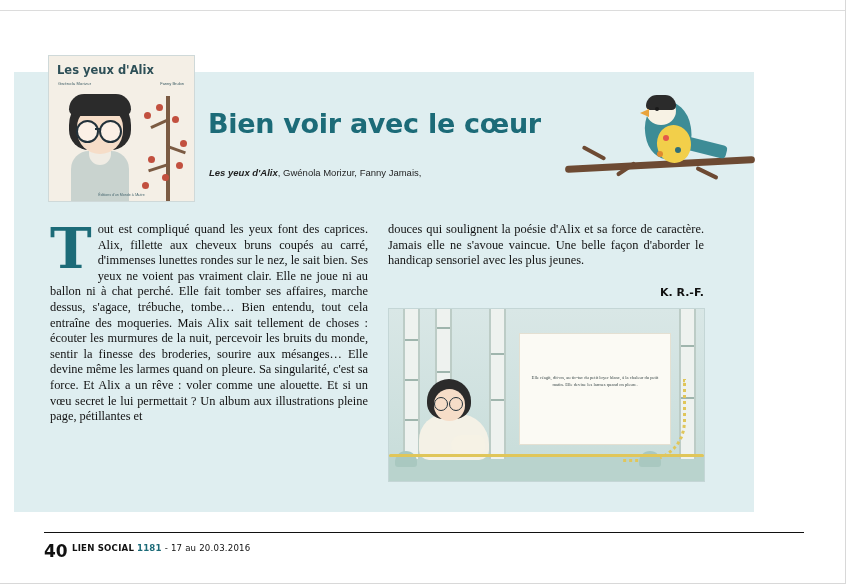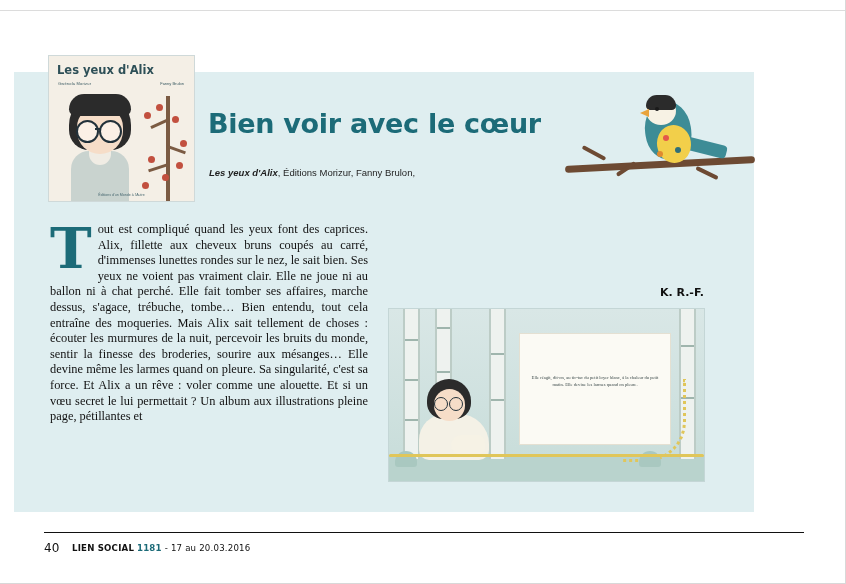--- a/index.html
+++ b/index.html
@@ -465,22 +465,22 @@
     top: 532px;
     width: 760px;
     height: 1px;
     background: #111111;
   }
   .folio {
     position: absolute;
     left: 44px;
     top: 541px;
     font-family: "DejaVu Sans", sans-serif;
-    font-weight: normal;
-    font-size: 12px;
+    font-weight: bold;
+    font-size: 17px;
     color: #111111;
   }
   .footer-text {
     position: absolute;
     left: 72px;
     top: 543px;
     font-family: "DejaVu Sans", sans-serif;
     font-size: 8.6px;
     color: #111111;
     letter-spacing: 0.2px;
@@ -524,21 +524,21 @@
       <div class="cover-title">Les yeux d'Alix</div>
       <div class="cover-sub">Gwénola Morizur</div>
       <div class="cover-sub2">Fanny Brulon</div>
       <div class="cover-bottom">Éditions d'un Monde à l'Autre</div>
     </div>
   </div>
 
   <div class="article-title">Bien voir avec le cœur</div>
 
   <div class="credits">
-    <span><b><i>Les yeux d'Alix</i></b></span><span>, Éditions Morizur, Fanny Brulon,</span><br>
+    <span><b><i>Les yeux d'Alix</i></b></span><span>, Gwénola Morizur, Fanny Jamais,</span><br>
   </div>
 
   <div class="bird-wrap">
     <div class="bird-branch"></div>
     <div class="bird-twig" style="left:36px; top:56px; width:26px; height:4px; transform:rotate(28deg);"></div>
     <div class="bird-twig" style="left:70px; top:72px; width:22px; height:4px; transform:rotate(-34deg);"></div>
     <div class="bird-twig" style="left:150px; top:76px; width:24px; height:4px; transform:rotate(26deg);"></div>
     <div class="bird-tail"></div>
     <div class="bird-body"></div>
     <div class="bird-belly"></div>
@@ -548,20 +548,23 @@
     <div class="bird-head"></div>
     <div class="bird-cap"></div>
     <div class="bird-eye"></div>
     <div class="bird-beak"></div>
   </div>
 
   <div class="col col-left">
     <span class="dropcap">T</span><span>out est compliqué quand les yeux font des caprices. Alix, fillette aux cheveux bruns coupés au carré, d'immenses lunettes rondes sur le nez, le sait bien. Ses yeux ne voient pas vraiment clair. Elle ne joue ni au ballon ni à chat perché. Elle fait tomber ses affaires, marche dessus, s'agace, trébuche, tombe… Bien entendu, tout cela entraîne des moqueries. Mais Alix sait tellement de choses : écouter les murmures de la nuit, percevoir les bruits du monde, sentir la finesse des broderies, sourire aux mésanges… Elle devine même les larmes quand on pleure. Sa singularité, c'est sa force. Et Alix a un rêve : voler comme une alouette. Et si un vœu secret le lui permettait ? Un album aux illustrations pleine page, pétillantes et</span>
   </div>
 
+  <div class="col col-right">
+    <span>douces qui soulignent la poésie d'Alix et sa force de caractère. Jamais elle ne s'avoue vaincue. Une belle façon d'aborder le handicap sensoriel avec les plus jeunes.</span>
+  </div>
 
   <div class="signature">K. R.-F.</div>
 
   <div class="interior">
     <div class="int-sky"></div>
     <div class="int-ground"></div>
 
     <div class="trunk" style="left:14px;">
         <span style="top:30px;"></span>
         <span style="top:70px;"></span>

